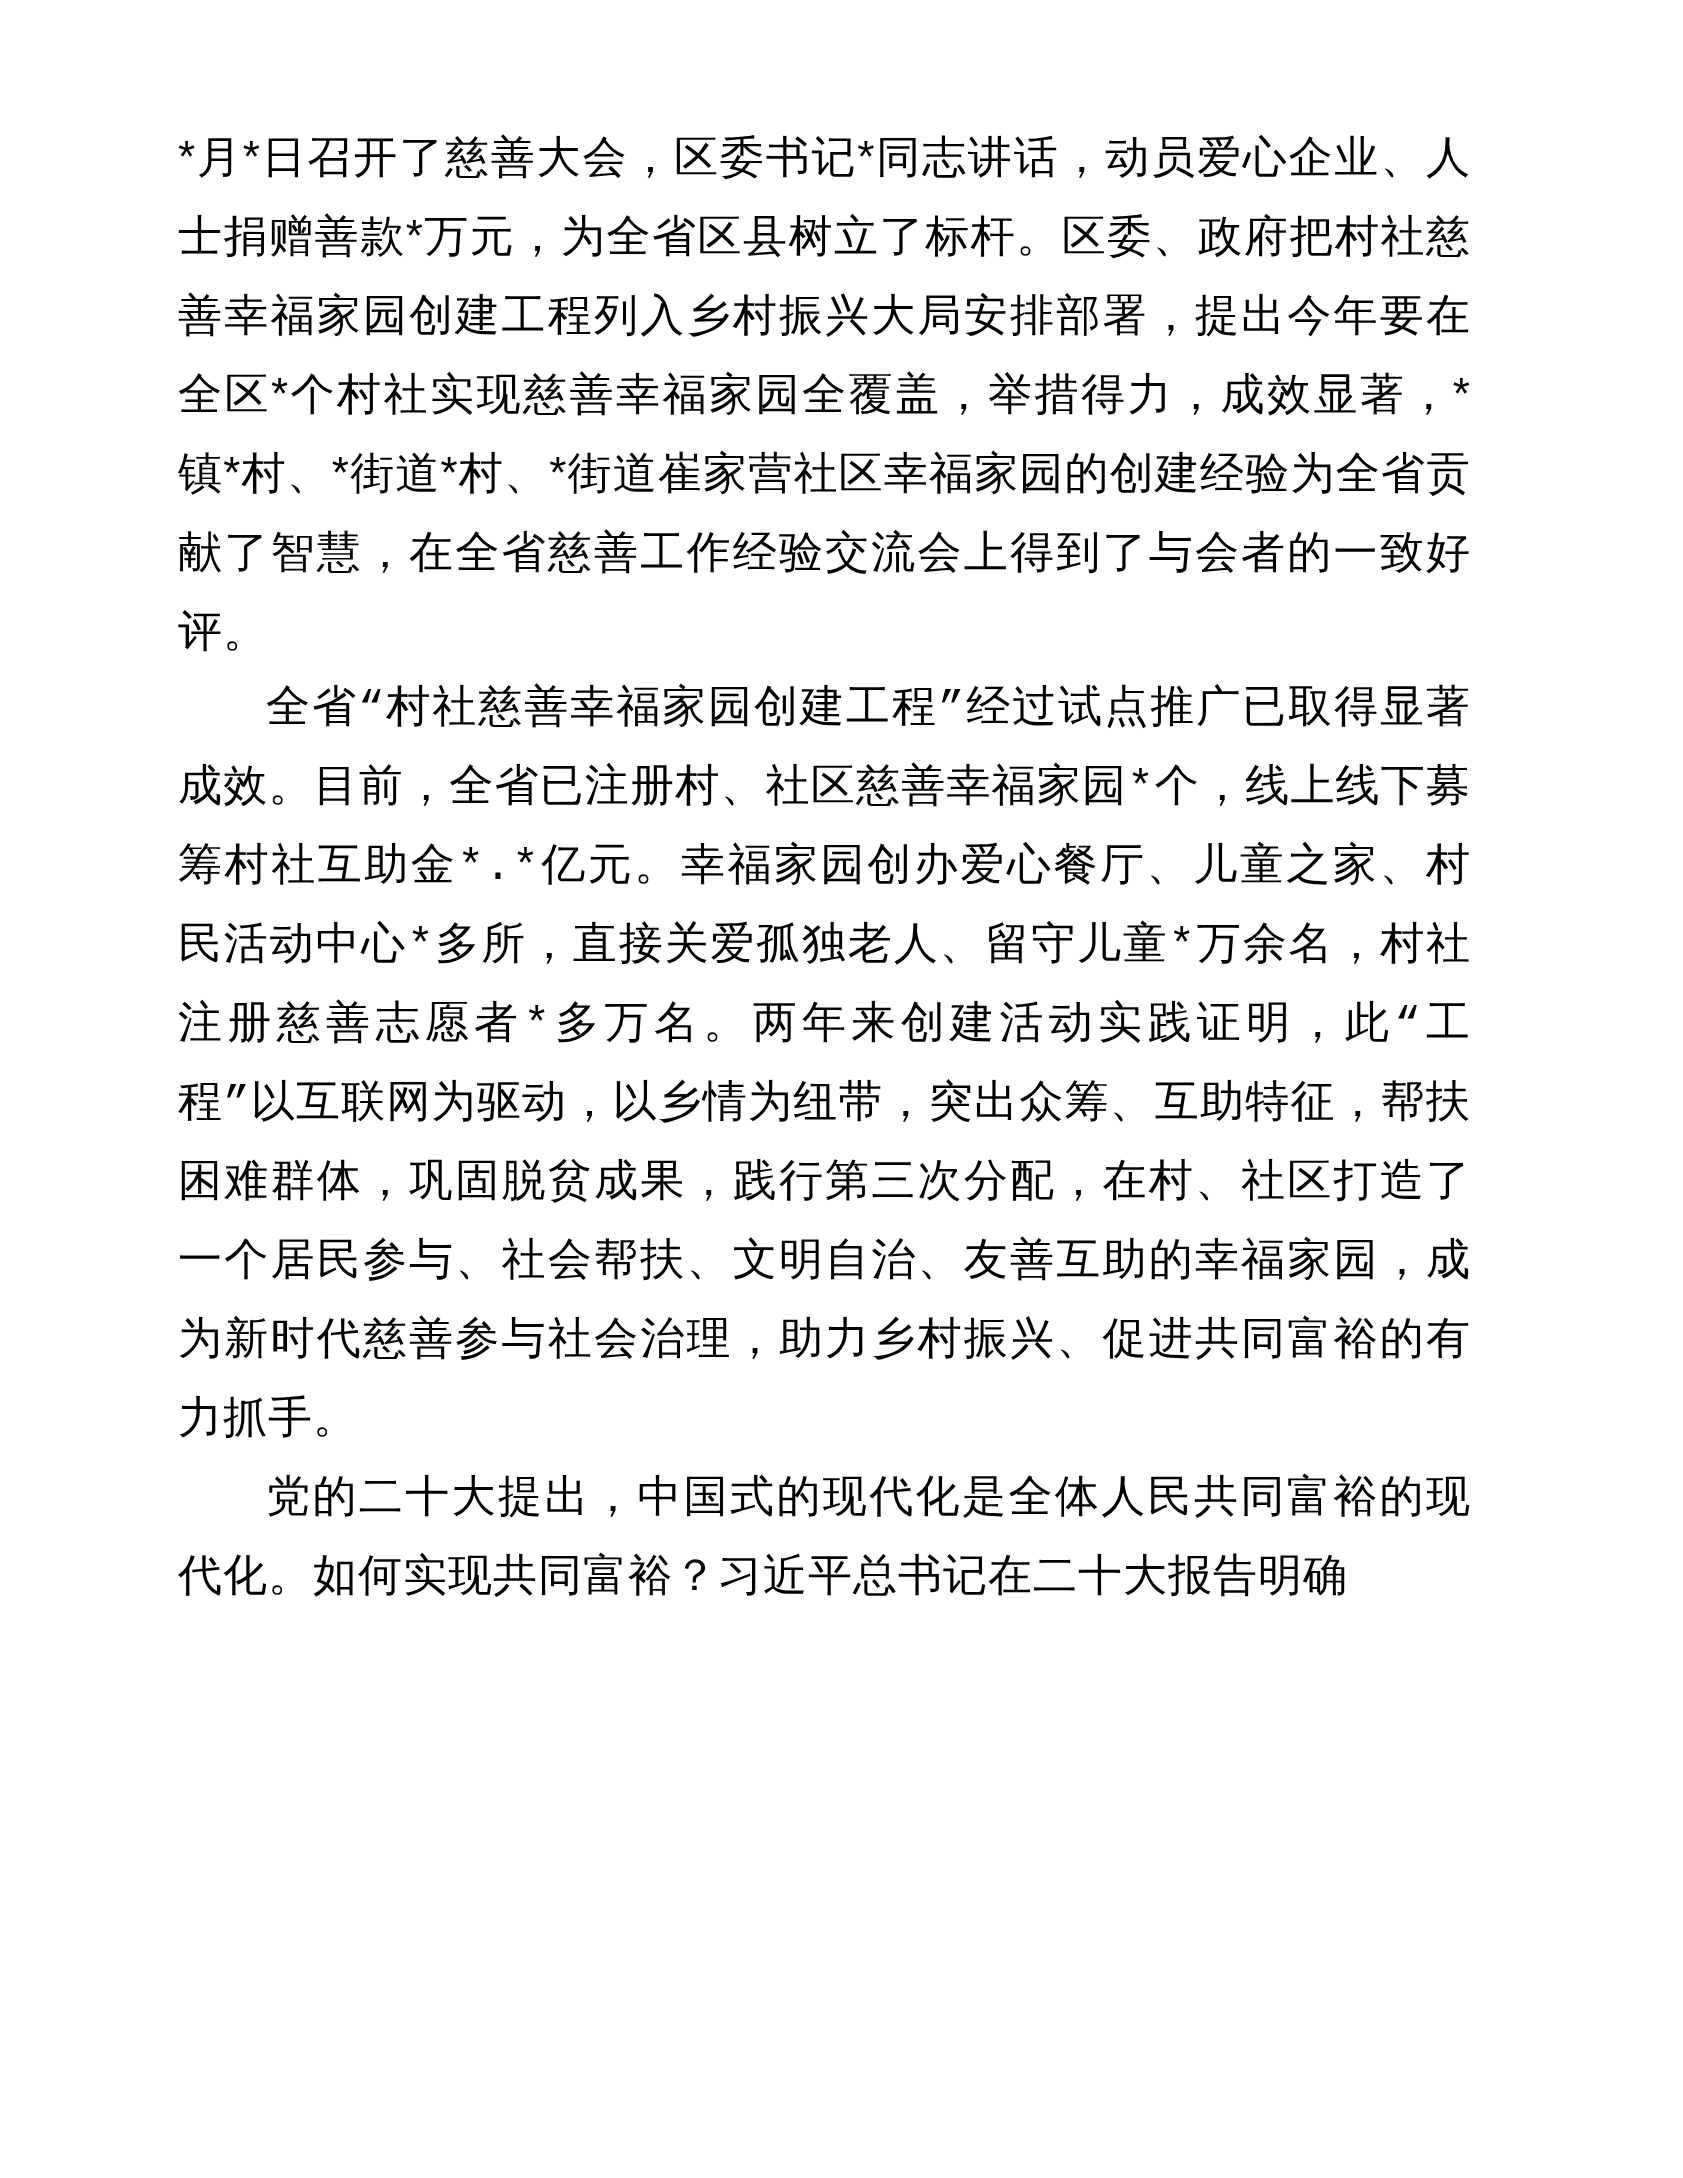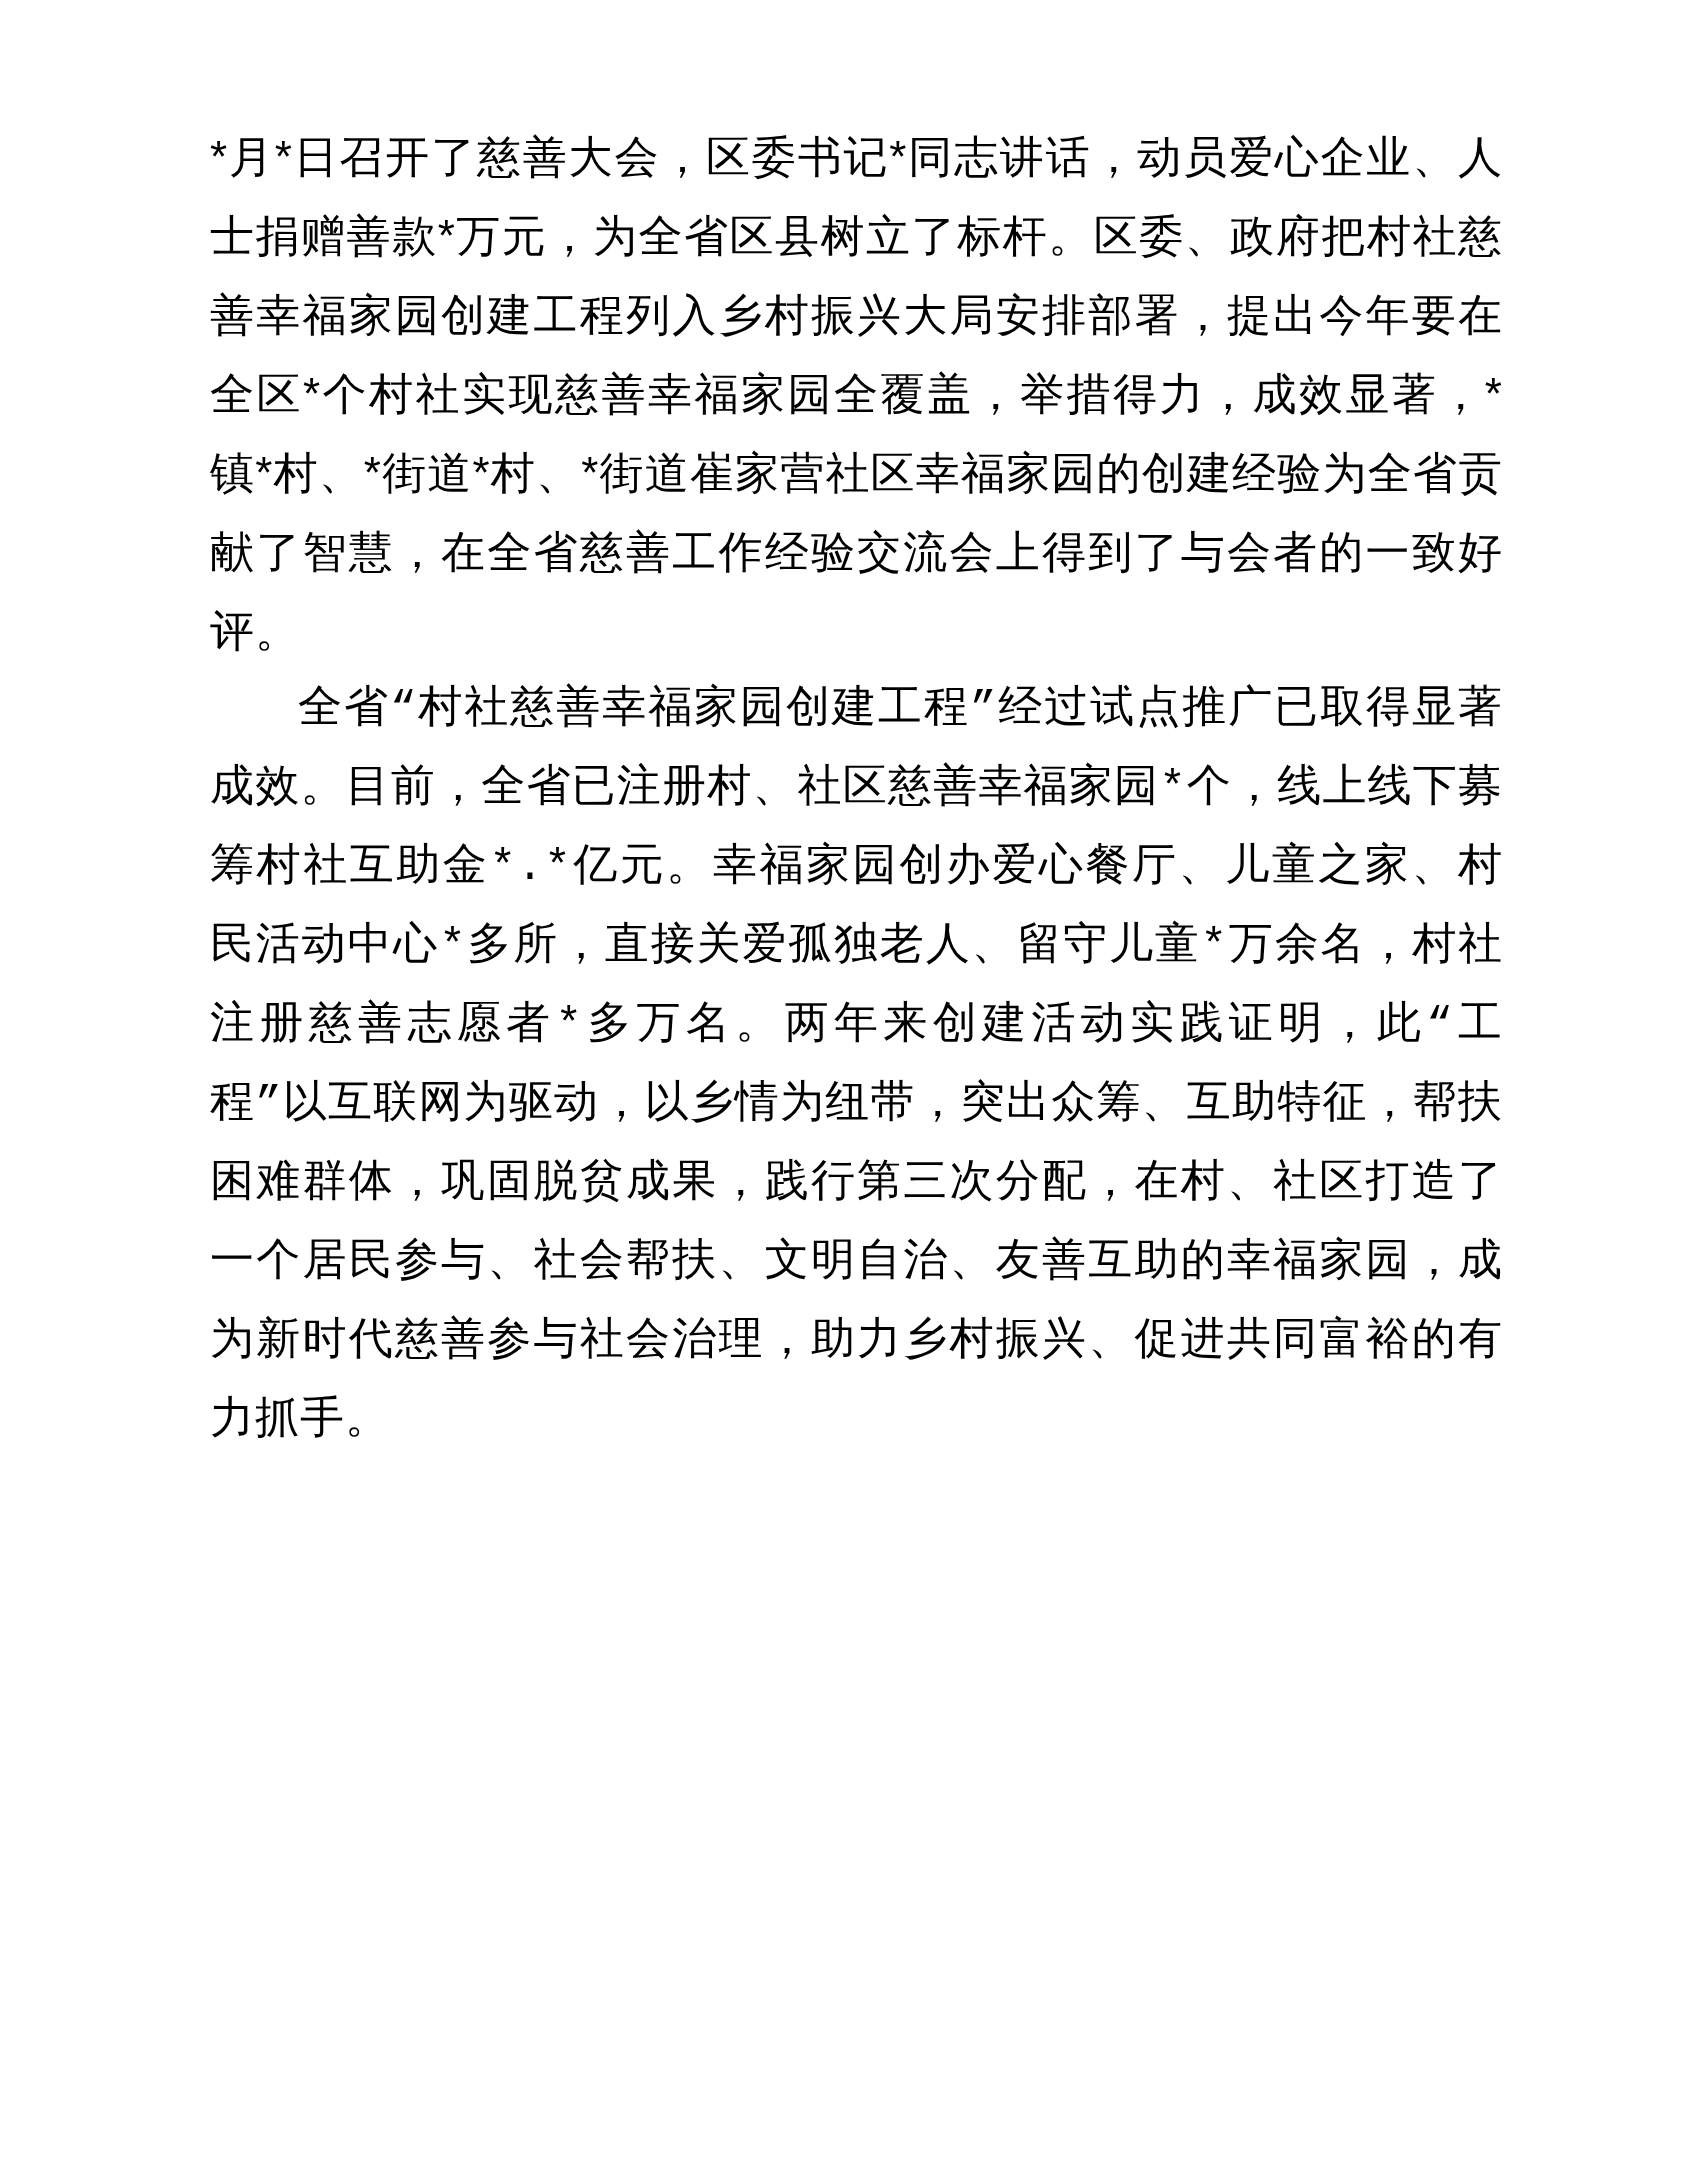--- a/index.html
+++ b/index.html
@@ -13,21 +13,20 @@
     font-family: "Liberation Sans", sans-serif;
     color: #000000;
     overflow: hidden;
   }
   .page {
     box-sizing: border-box;
     width: 1580px;
     height: 2178px;
     background: #ffffff;
     padding: 117px 109px 0 178px;
-    margin-left: 32px;
   }
   .para {
     margin: 0;
     font-size: 44px;
     line-height: 79px;
     text-align: justify;
     text-justify: inter-ideograph;
     letter-spacing: 1px;
     word-break: break-all;
     font-weight: 400;
@@ -36,14 +35,15 @@
     text-indent: 2em;
     font-family: Liberation Mono, monospace;
   }
 </style>
 </head>
 <body>
 
 <div class="page">
   <p class="para">*月*日召开了慈善大会，区委书记*同志讲话，动员爱心企业、人士捐赠善款*万元，为全省区县树立了标杆。区委、政府把村社慈善幸福家园创建工程列入乡村振兴大局安排部署，提出今年要在全区*个村社实现慈善幸福家园全覆盖，举措得力，成效显著，*镇*村、*街道*村、*街道崔家营社区幸福家园的创建经验为全省贡献了智慧，在全省慈善工作经验交流会上得到了与会者的一致好评。</p>
   <p class="para indent">全省“村社慈善幸福家园创建工程”经过试点推广已取得显著成效。目前，全省已注册村、社区慈善幸福家园*个，线上线下募筹村社互助金*.*亿元。幸福家园创办爱心餐厅、儿童之家、村民活动中心*多所，直接关爱孤独老人、留守儿童*万余名，村社注册慈善志愿者*多万名。两年来创建活动实践证明，此“工程”以互联网为驱动，以乡情为纽带，突出众筹、互助特征，帮扶困难群体，巩固脱贫成果，践行第三次分配，在村、社区打造了一个居民参与、社会帮扶、文明自治、友善互助的幸福家园，成为新时代慈善参与社会治理，助力乡村振兴、促进共同富裕的有力抓手。</p>
+  <p class="para indent">党的二十大提出，中国式的现代化是全体人民共同富裕的现代化。如何实现共同富裕？习近平总书记在二十大报告明确</p>
 </div>
 
 
 </body></html>

